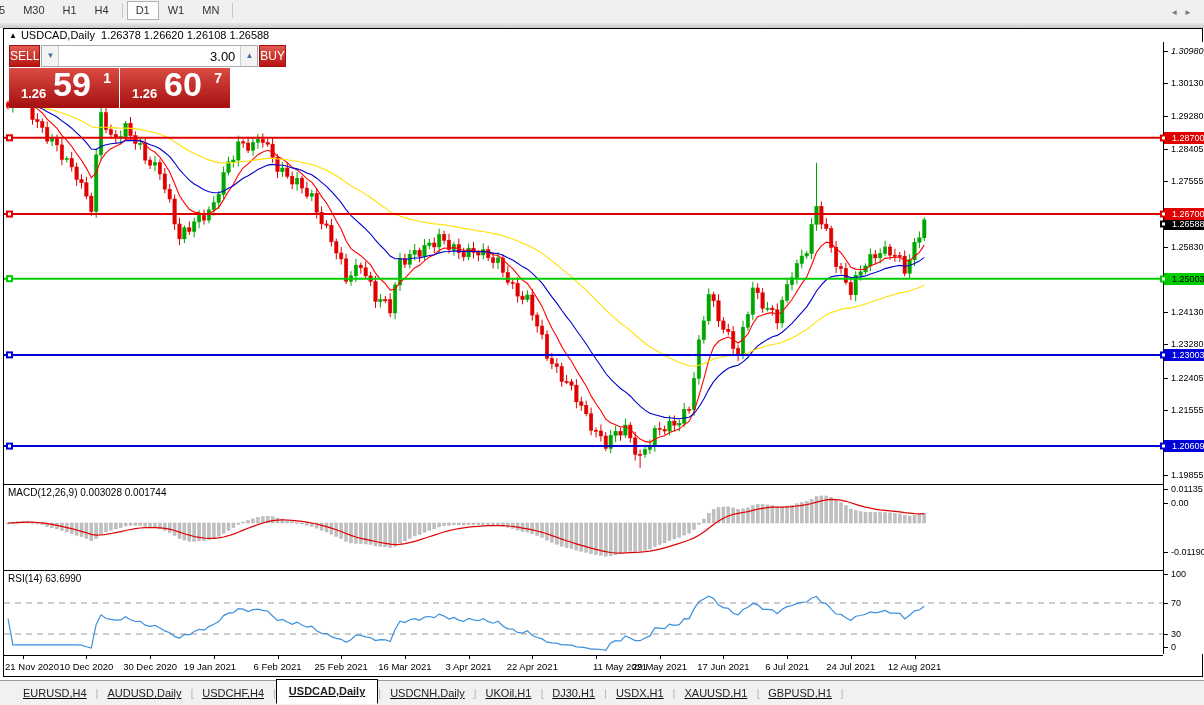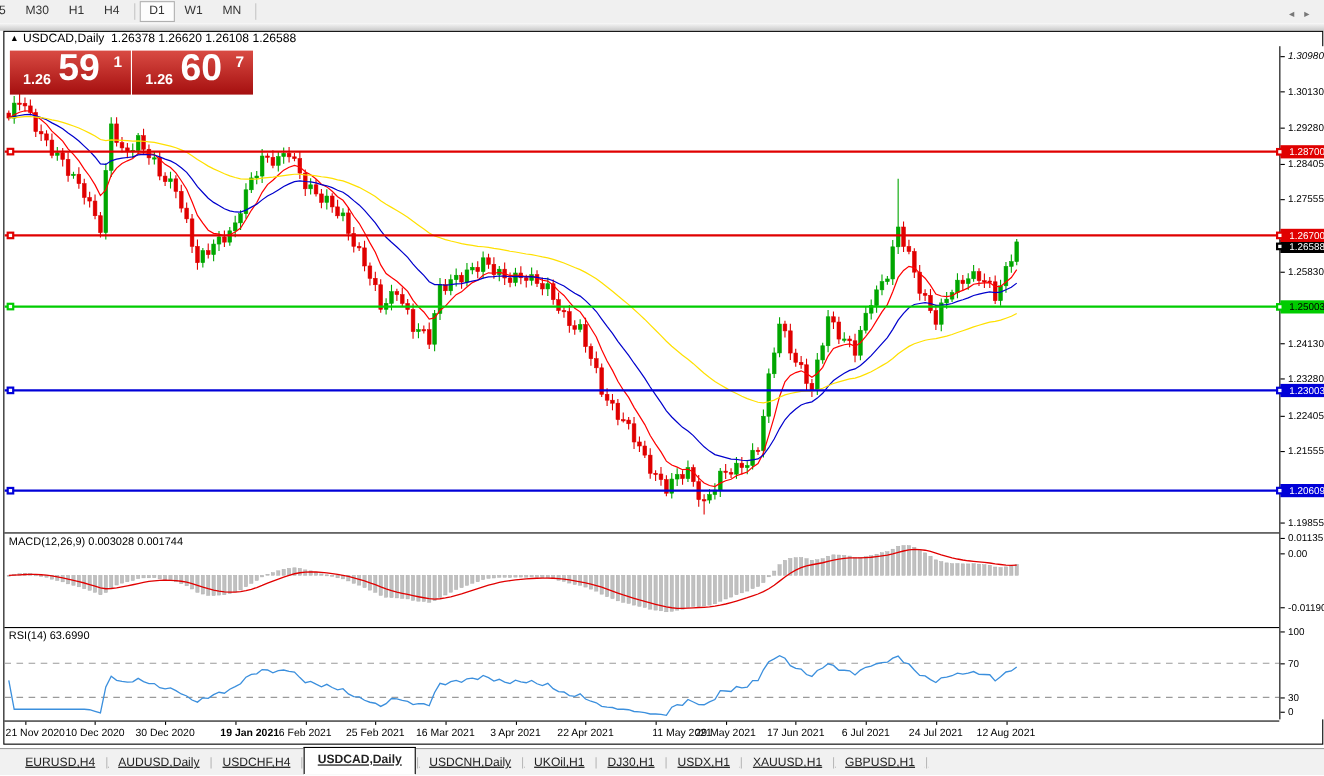--- a/index.html
+++ b/index.html
@@ -710,21 +710,21 @@
     </div>
 
     <div class="dates" style="top:627px">
         <div class="dtick" style="left: 18.7px;"></div>
         <div class="dlabel" style="left: 28px;">21 Nov 2020</div>
         <div class="dtick" style="left: 82.4px;"></div>
         <div class="dlabel" style="left: 82.4px;">10 Dec 2020</div>
         <div class="dtick" style="left: 146.1px;"></div>
         <div class="dlabel" style="left: 146.1px;">30 Dec 2020</div>
         <div class="dtick" style="left: 209.8px;"></div>
-        <div class="dlabel" style="left: 223px; font-weight: bold;">19 Jan 2021</div>
+        <div class="dlabel" style="left: 206px;">19 Jan 2021</div>
         <div class="dtick" style="left: 273.5px;"></div>
         <div class="dlabel" style="left: 273.5px;">6 Feb 2021</div>
         <div class="dtick" style="left: 337.2px;"></div>
         <div class="dlabel" style="left: 337.2px;">25 Feb 2021</div>
         <div class="dtick" style="left: 400.9px;"></div>
         <div class="dlabel" style="left: 400.9px;">16 Mar 2021</div>
         <div class="dtick" style="left: 464.6px;"></div>
         <div class="dlabel" style="left: 464.6px;">3 Apr 2021</div>
         <div class="dtick" style="left: 528.3px;"></div>
         <div class="dlabel" style="left: 528.3px;">22 Apr 2021</div>
@@ -775,20 +775,29 @@
         <div class="tick" style="top: 447px;"><i></i>0.01135</div>
         <div class="tick" style="top: 461px;"><i></i>0.00</div>
         <div class="tick" style="top: 510px;"><i></i>-0.01190</div>
         <div class="tick" style="top: 532px;"><i></i>100</div>
         <div class="tick" style="top: 561px;"><i></i>70</div>
         <div class="tick" style="top: 592px;"><i></i>30</div>
         <div class="tick" style="top: 605px;"><i></i>0</div>
       </div>
 
     <div class="tpanel">
+      <div class="trow1">
+        <div class="tbtn">SELL</div>
+        <div class="vol">
+          <button class="volbtn l"><span>▼</span></button>
+          <input class="volval" readonly="" value="3.00" style="">
+          <button class="volbtn r"><span>▲</span></button>
+        </div>
+        <div class="tbtn">BUY</div>
+      </div>
       <div class="trow2">
         <div class="pbox b1">
           <span class="sm">1.26</span>
           <span class="bg">59</span>
           <span class="sup">1</span>
         </div>
         <div class="pbox">
           <span class="sm">1.26</span>
           <span class="bg">60</span>
           <span class="sup">7</span>

